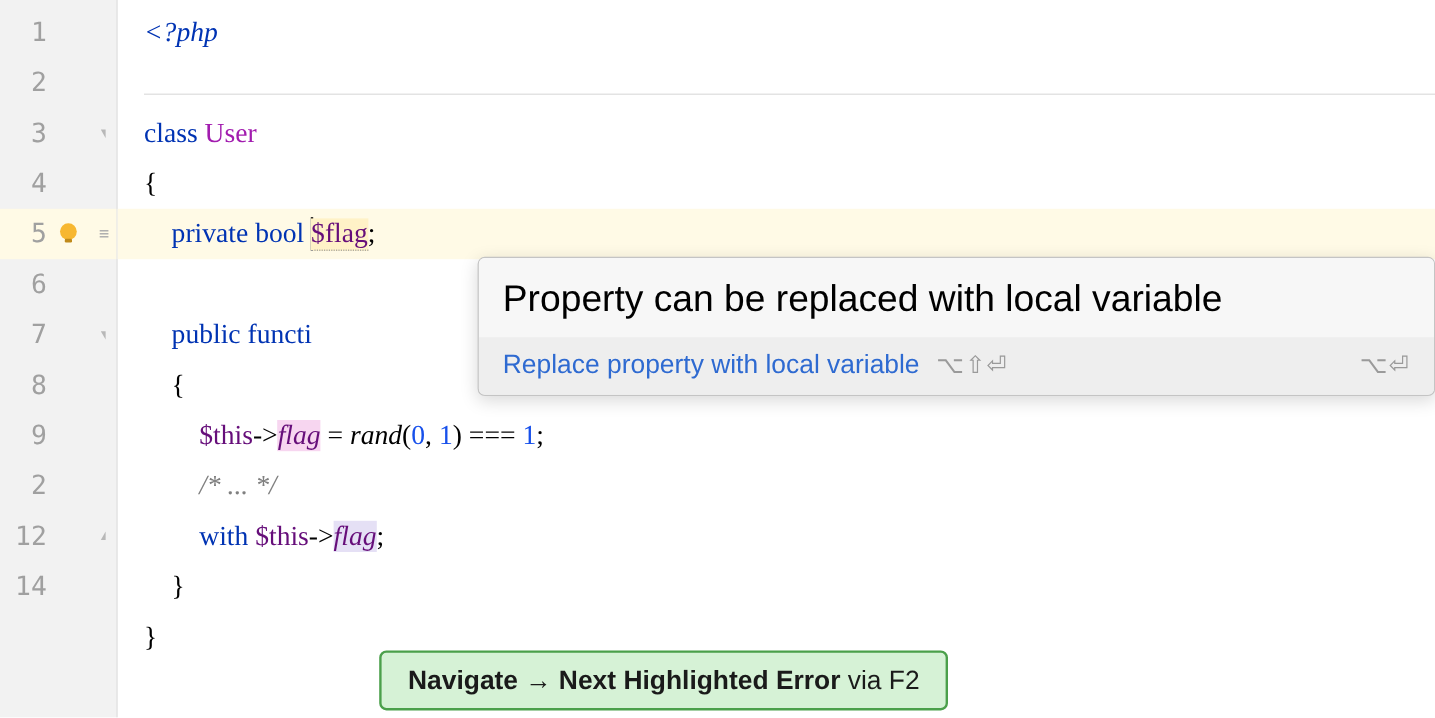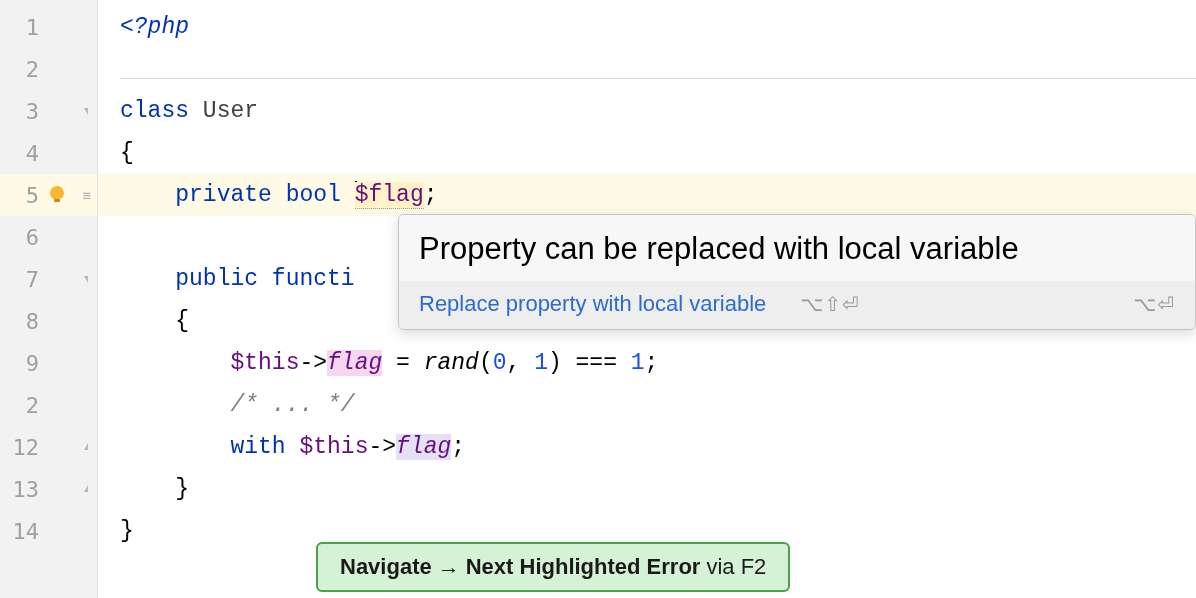--- a/index.html
+++ b/index.html
@@ -43,21 +43,21 @@
     display: flex;
     align-items: center;
     justify-content: center;
     color: #b0b0b0;
     font-size: 12px;
   }
   .code-area {
     flex: 1;
     padding-top: 6px;
     position: relative;
-    font-family: Liberation Mono, monospace;
+    font-family: Liberation Serif, serif;
     font-size: 23px;
   }
   .code-line {
     height: 42px;
     display: flex;
     align-items: center;
     white-space: pre;
     padding-left: 22px;
     position: relative;
   }
@@ -75,21 +75,21 @@
   .separator-line {
     position: absolute;
     left: 22px;
     right: 0;
     top: 78px;
     border-top: 1px solid #dcdcdc;
   }
   
   .kw { color: #0033b3; }
   .kw-italic { color: #0033b3; font-style: italic; }
-  .cls { color: #404040; }
+  .cls { color: #a21caf; }
   .var { color: #660e7a; }
   .var-italic { color: #660e7a; font-style: italic; }
   .pl { color: #000000; }
   .num { color: #1750eb; }
   .cmt { color: #808080; font-style: italic; }
   .func-italic { font-style: italic; color: #000000; }
   .hl-pink { background: #f7d6f0; }
   .hl-yellow { background: #fff2c7; border-bottom: 1px dotted #999; }
   .hl-lav { background: #e5e0f5; }
   .cursor-caret {
@@ -118,21 +118,21 @@
     font-size: 31px;
     color: #000;
     background: #f7f7f7;
   }
   .tooltip-actions {
     display: flex;
     align-items: center;
     padding: 10px 20px 12px 20px;
     background: #eeeeee;
     font-size: 22px;
-    gap: 34px;
+    gap: 14px;
   }
   .tooltip-action-primary {
     color: #2e6ad1;
     cursor: pointer;
   }
   .tooltip-shortcut {
     color: #9a9a9a;
     font-size: 20px;
     letter-spacing: 1px;
   }
@@ -207,28 +207,20 @@
         <span>8</span>
       </div>
     <div class="line-num">
         <span>9</span>
       </div>
     <div class="line-num">
         <span>2</span>
       </div>
     <div class="line-num">
         <span>12</span>
-      <span class="fold-marker">
-        <svg width="12" height="12" viewBox="0 0 12 12">
-            <path d="M2 9 L6 9 L6 2 Z" fill="#b8b8b8"></path>
-          </svg>
-      </span>
-    </div>
-    <div class="line-num">
-        <span>13</span>
       <span class="fold-marker">
         <svg width="12" height="12" viewBox="0 0 12 12">
             <path d="M2 9 L6 9 L6 2 Z" fill="#b8b8b8"></path>
           </svg>
       </span>
     </div>
     <div class="line-num">
         <span>14</span>
       </div>
   </div>

